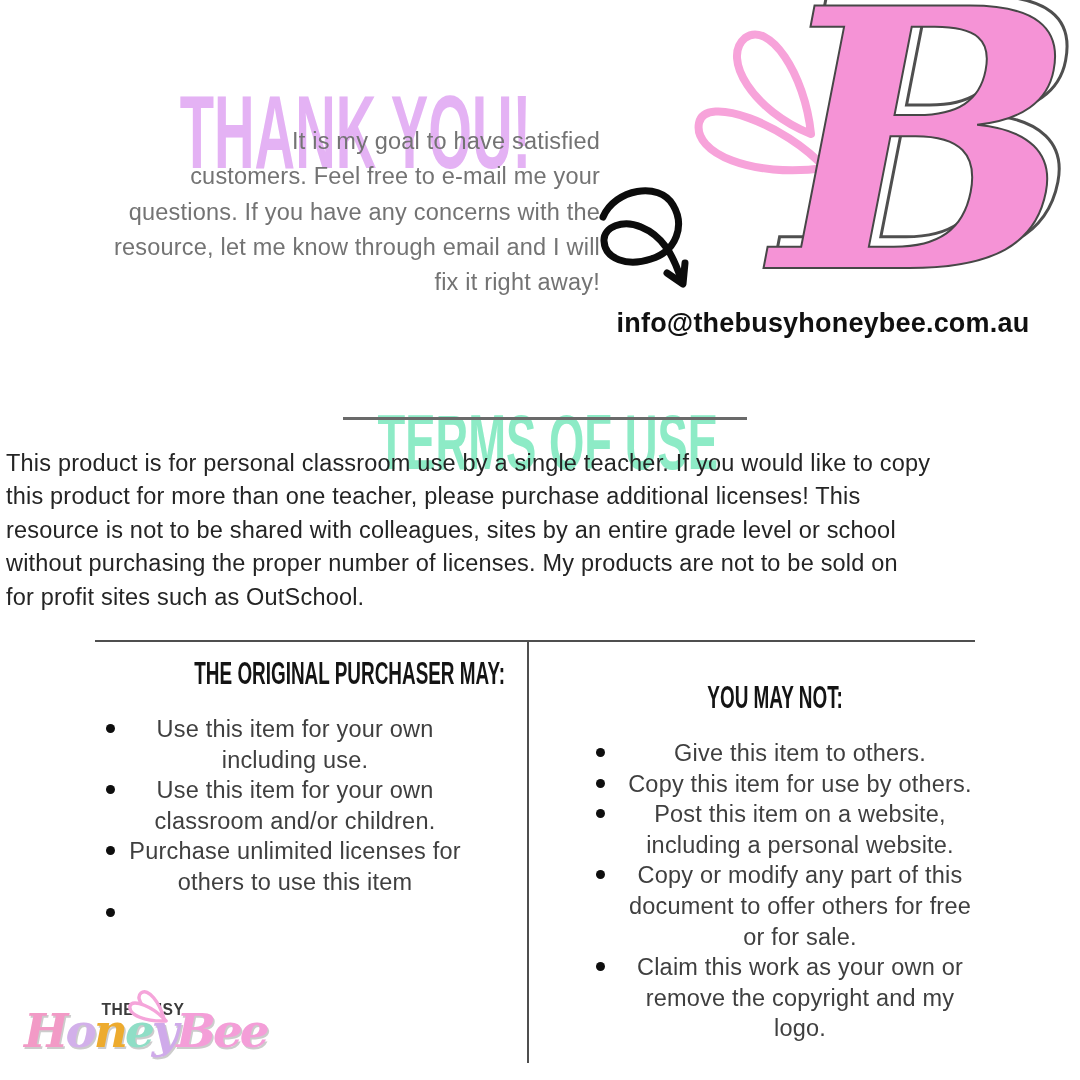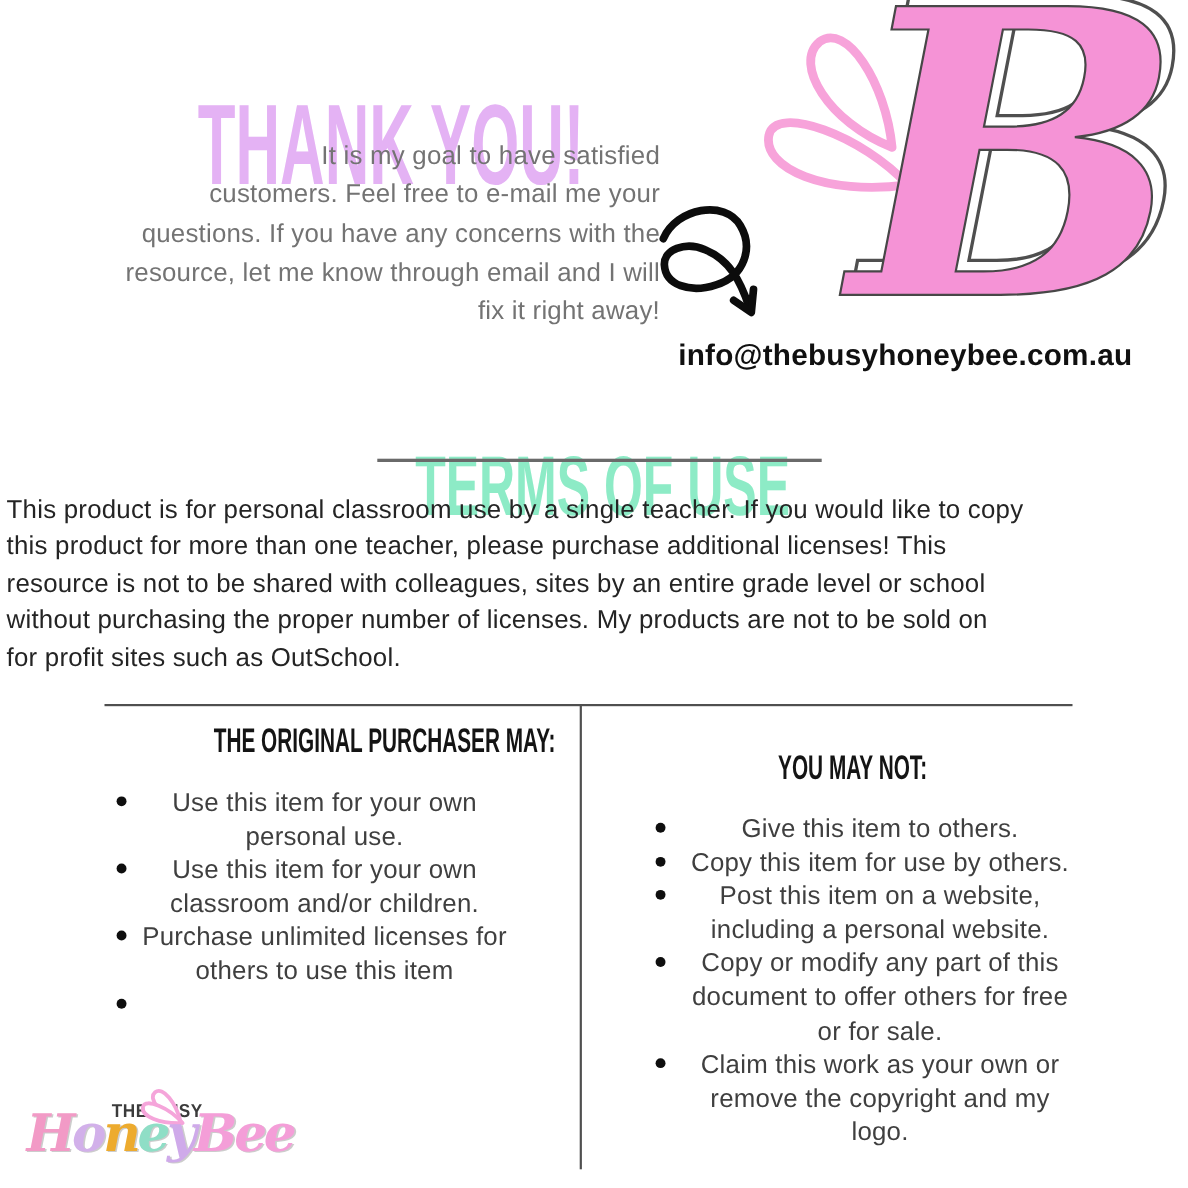--- a/index.html
+++ b/index.html
@@ -134,21 +134,21 @@
   </div>
 
   <div class="hr-divider"></div>
   <div class="vr-divider"></div>
 
   <section class="col col-left">
     <h3><span class="condensed">THE ORIGINAL PURCHASER MAY:</span></h3>
     <ul>
       <li>
           <span class="dot"></span>
-          <span class="li-text">Use this item for your own personal use.</span>
+          <span class="li-text">Use this item for your own including use.</span>
         </li>
       <li>
           <span class="dot"></span>
           <span class="li-text">Use this item for your own classroom and/or children.</span>
         </li>
       <li>
           <span class="dot"></span>
           <span class="li-text">Purchase unlimited licenses for others to use this item</span>
         </li>
       <li>

